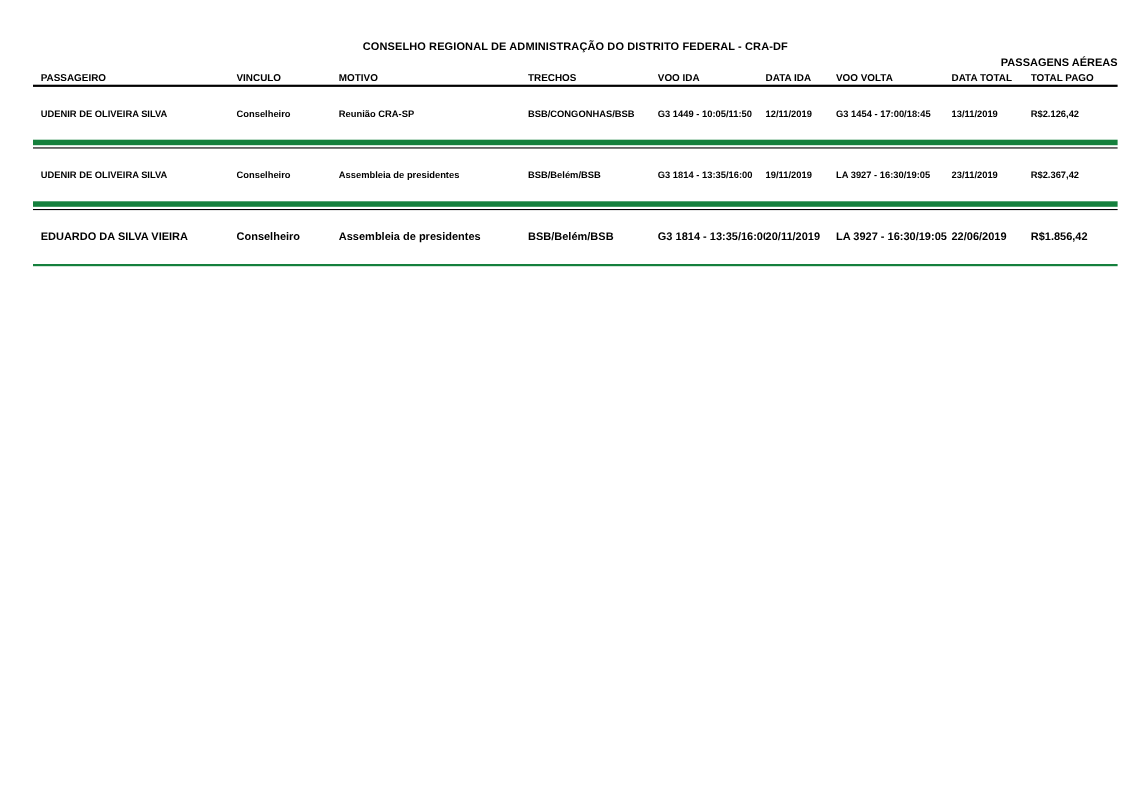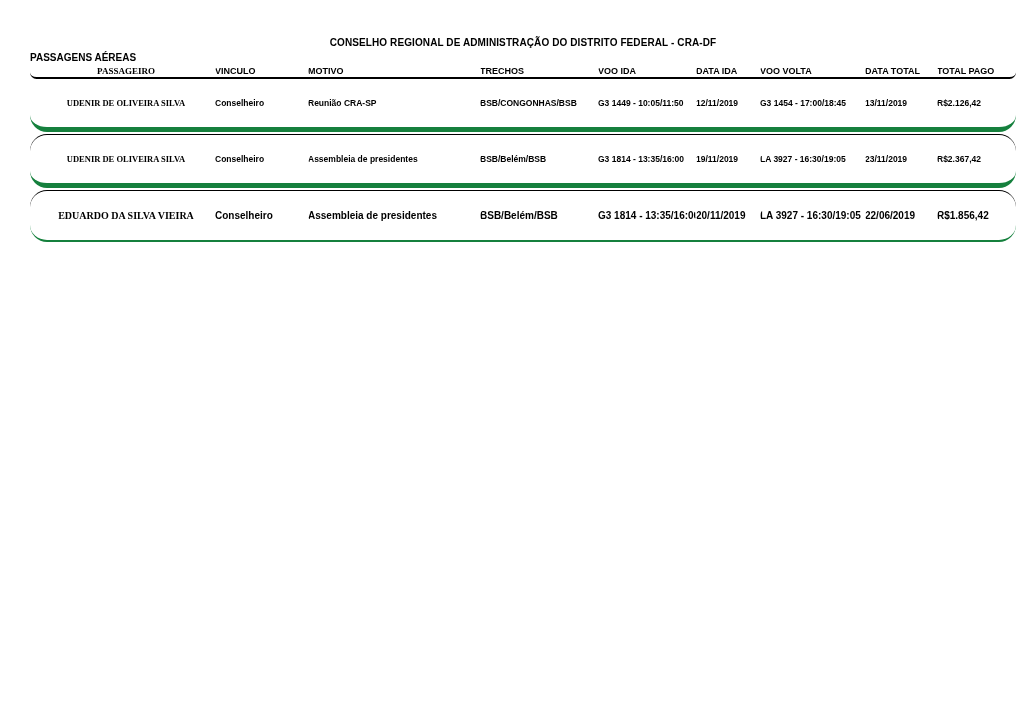--- a/index.html
+++ b/index.html
@@ -1,15 +1,15 @@
 <!DOCTYPE html>
 <html><head>
 <meta charset="utf-8">
 <style>
-  * { margin: 0; padding: 0; box-sizing: border-box; border-radius: 17px; }
+  * { margin: 0; padding: 0; box-sizing: border-box; }
   html, body { background: #ffffff; }
   .page {
     position: relative;
     width: 1024px;
     height: 724px;
     background: #ffffff;
     font-family: "Liberation Sans", sans-serif;
     font-weight: bold;
     color: #000000;
     overflow: hidden;
@@ -21,21 +21,21 @@
     width: 986px;
   }
   .title1 {
     margin-top: 37px;
     text-align: center;
     font-size: 10px;
     letter-spacing: 0.1px;
   }
   .title2 {
     margin-top: 4px;
-    text-align: left;
+    text-align: right;
     font-size: 10px;
   }
   .month-label {
     margin-top: 10px;
     margin-left: 7px;
     font-size: 9.5px;
   }
   .table {
     margin-top: 3px;
     width: 986px;
@@ -62,21 +62,21 @@
   }
   #table-body .t-row:last-child {
     border-bottom-width: 2px;
     font-size: 10px;
     min-height: 13px;
   }
   .cell {
     overflow: hidden;
     white-space: nowrap;
   }
-  .col-passageiro { width: 185px; text-align: center; padding-left: 7px; font-family: Liberation Serif, serif; }
+  .col-passageiro { width: 185px; text-align: left; padding-left: 7px; }
   .col-vinculo    { width: 93px; }
   .col-motivo     { width: 172px; }
   .col-trechos    { width: 118px; }
   .col-voo_ida    { width: 98px; }
   .col-data_ida   { width: 64px; }
   .col-voo_volta  { width: 105px; }
   .col-data_volta { width: 72px; }
   .col-total_pago { width: 79px; }
 </style>
 </head>

